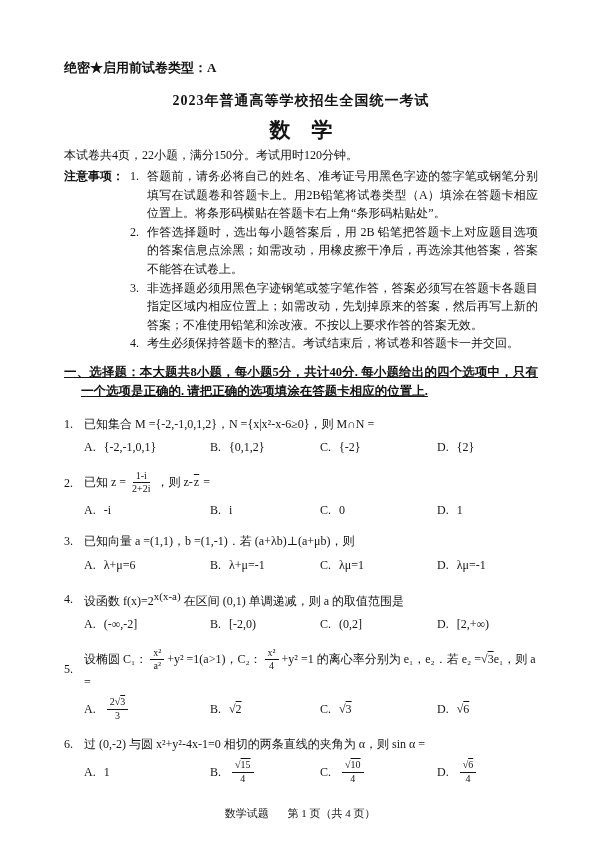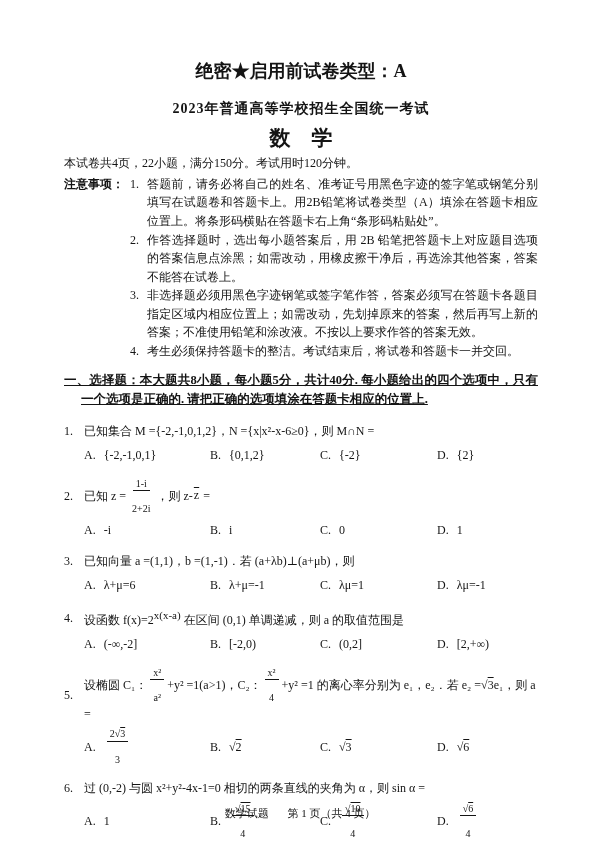--- a/index.html
+++ b/index.html
@@ -1,20 +1,20 @@
 <!DOCTYPE html>
 <html><head>
 <meta charset="utf-8">
 <style>
   * { margin:0; padding:0; box-sizing:border-box; }
   html,body { background:#ffffff; }
   body { font-family:"Liberation Serif","DejaVu Serif",serif; color:#141414; }
   .page { width:600px; height:844px; background:#fff; position:relative; overflow:hidden;
           padding:58px 62px 0 64px; font-size:12px; line-height:1.55; }
-  .page-header { display:flex; justify-content:center; font-weight:700; font-size:18px; }
+  .page-header { display:flex; justify-content:flex-start; font-weight:700; font-size:13px; }
   .exam-title { text-align:center; font-weight:700; font-size:14px; margin-top:12px; letter-spacing:1px; }
   .subject-title { text-align:center; font-weight:700; font-size:21px; margin-top:2px; }
   .exam-info { }
   .notice { display:flex; margin-top:2px;justify-content:center; }
   .notice-label { font-weight:700; flex:0 0 66px; }
   .notice-items { flex:1; }
   .notice-item { display:flex; }
   .inum { flex:0 0 17px; }
   .itext { flex:1; text-align:justify; }
   .section-heading { font-weight:700; margin-top:10px; font-size:12.5px;
@@ -24,21 +24,21 @@
   .q-num { flex:0 0 20px; }
   .stem-body { flex:1; }
   .q-options { display:flex; align-items:center; margin-top:5px; padding-left:20px; }
   .opt { display:flex; align-items:center; }
   .opt:nth-child(1){ width:126px; }
   .opt:nth-child(2){ width:110px; }
   .opt:nth-child(3){ width:117px; }
   .opt:nth-child(4){ flex:1; }
   .opt-label { margin-right:8px; }
   .frac { display:inline-flex; flex-direction:column; align-items:center; text-align:center;
-          font-size:10px; line-height:1.25; vertical-align:middle; margin:0 3px;gap:12px; }
+          font-size:10px; line-height:1.25; vertical-align:middle; margin:0 3px; }
   .fnum { border-bottom:1px solid #141414; padding:0 3px; white-space:nowrap; }
   .fden { padding:0 3px; white-space:nowrap; }
   sup.sup { font-size:11px; }
   .ol { text-decoration:overline; margin:0 1px; }
   .rad { text-decoration:overline; }
   .page-footer { position:absolute; left:0; bottom:22px; width:100%; text-align:center; font-size:11px; }
   .footer-page { margin-left:16px; }
 </style>
 </head>
 <body>

